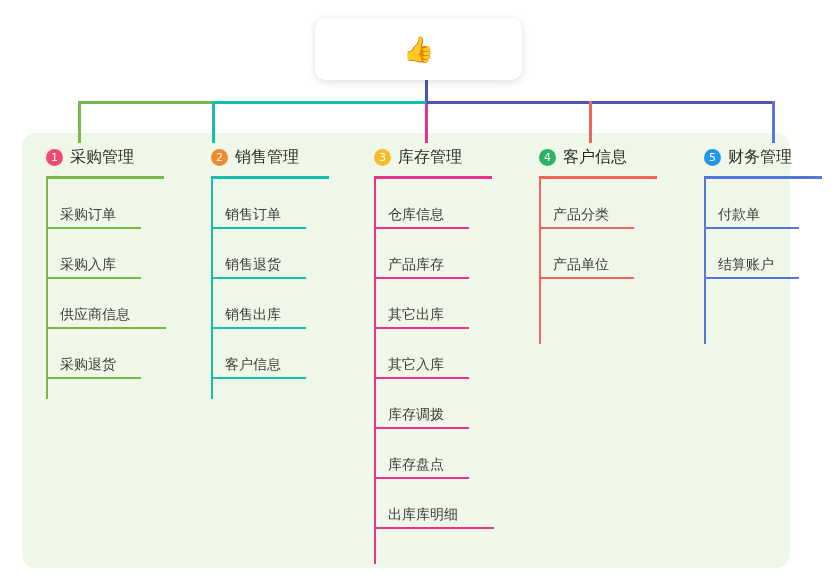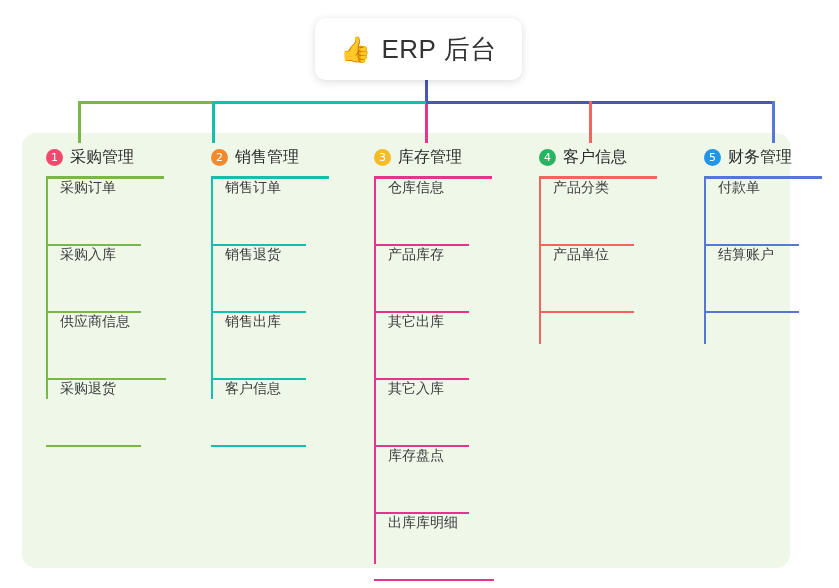--- a/index.html
+++ b/index.html
@@ -97,22 +97,23 @@
     margin-top: 0px;
   }
   .trunk {
     position: absolute;
     left: 12px;
     top: 0;
     width: 2px;
   }
   .leaf {
     position: relative;
-    height: 67px;
+    height: 50px;
     display: flex;
+    align-items: flex-end;
     padding-left: 26px;
     box-sizing: border-box;
   }
   .leaf-label {
     font-size: 14px;
     color: #3b3b3b;
     white-space: nowrap;
     padding-bottom: 5px;
   }
   .leaf-rule {
@@ -136,21 +137,20 @@
     <div class="hline" style="left:426px;top:101px;width:349px;background:#4a55b5;"></div>
     <div class="vline" style="left:78px;top:101px;height:42px;background:#7ab648;"></div>
     <div class="vline" style="left:212px;top:101px;height:42px;background:#15bfae;"></div>
     <div class="vline" style="left:425px;top:104px;height:39px;background:#e6338c;"></div>
     <div class="vline" style="left:589px;top:101px;height:42px;background:#f4645f;"></div>
     <div class="vline" style="left:772px;top:101px;height:42px;background:#5577d6;"></div>
   </div>
 
 <div id="title-card">
   <span class="thumb">👍</span>
-  <span class="ttl">ERP 后台</span>
 </div>
 
 <div id="columns-layer">
     <div class="column" style="left:34px;">
       <div class="col-header">
         <span class="badge" style="background:#f04a6e;">1</span>
         <span class="col-title">采购管理</span>
       </div>
       <div class="col-rule" style="width:118px;margin-left:12px;background:#7ab648;"></div>
       <div class="leaf-wrap">
@@ -217,20 +217,24 @@
         </div>
         <div class="leaf">
           <span class="leaf-label">其它出库</span>
           <span class="leaf-rule" style="background:#e6338c;"></span>
         </div>
         <div class="leaf">
           <span class="leaf-label">其它入库</span>
           <span class="leaf-rule" style="background:#e6338c;"></span>
         </div>
         <div class="leaf">
+          <span class="leaf-label">库存调拨</span>
+          <span class="leaf-rule" style="background:#e6338c;"></span>
+        </div>
+        <div class="leaf">
           <span class="leaf-label">库存盘点</span>
           <span class="leaf-rule" style="background:#e6338c;"></span>
         </div>
         <div class="leaf wide">
           <span class="leaf-label">出库库明细</span>
           <span class="leaf-rule" style="background:#e6338c;"></span>
         </div>
       </div>
     </div>
     <div class="column" style="left:527px;">

